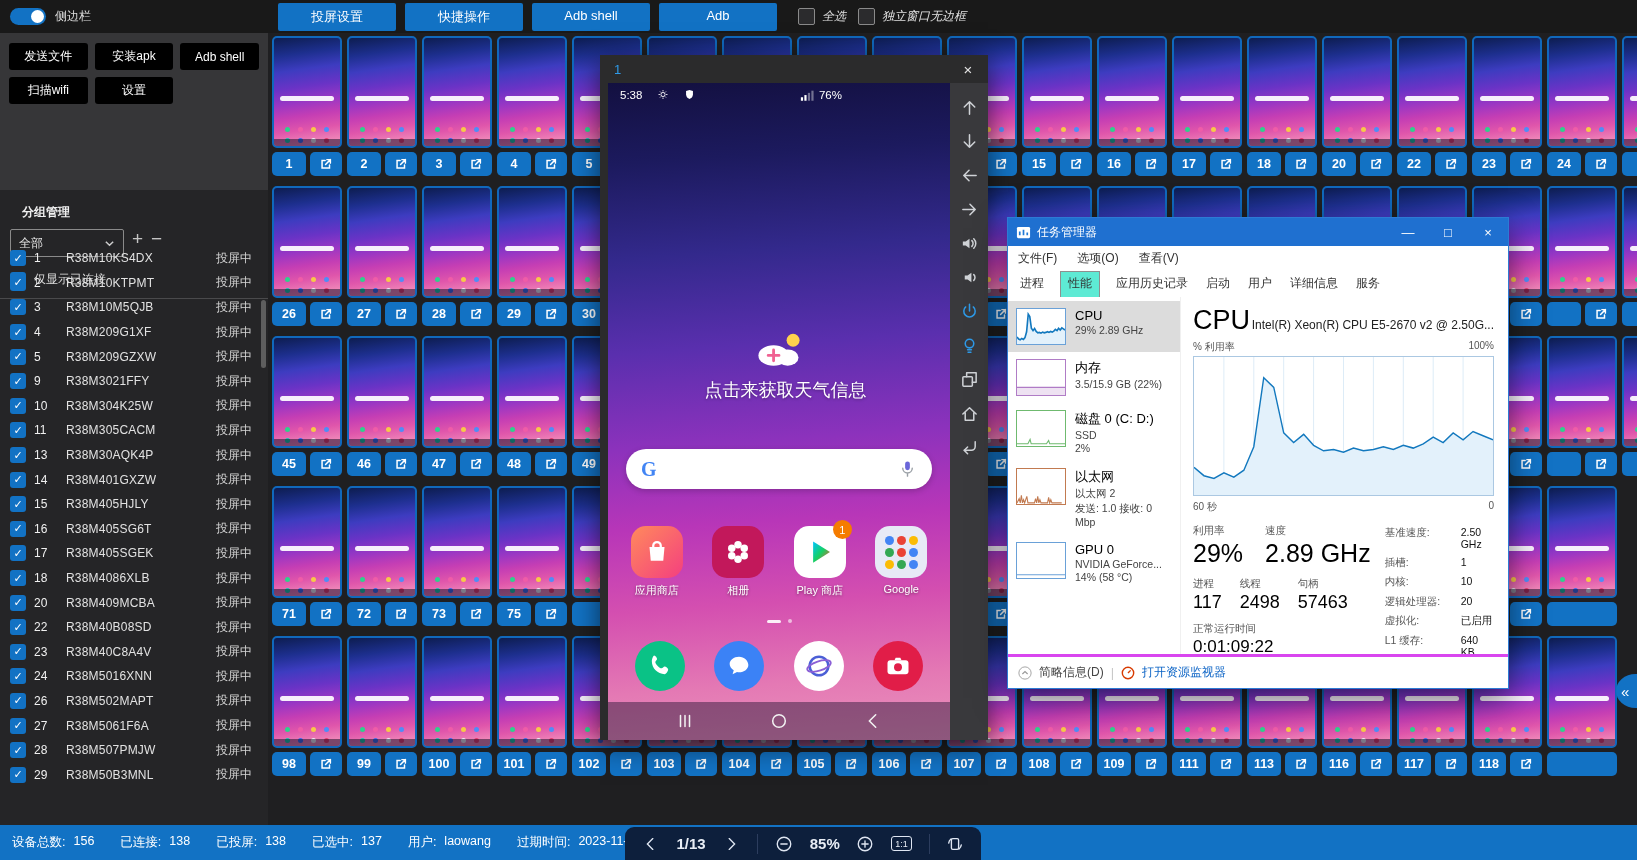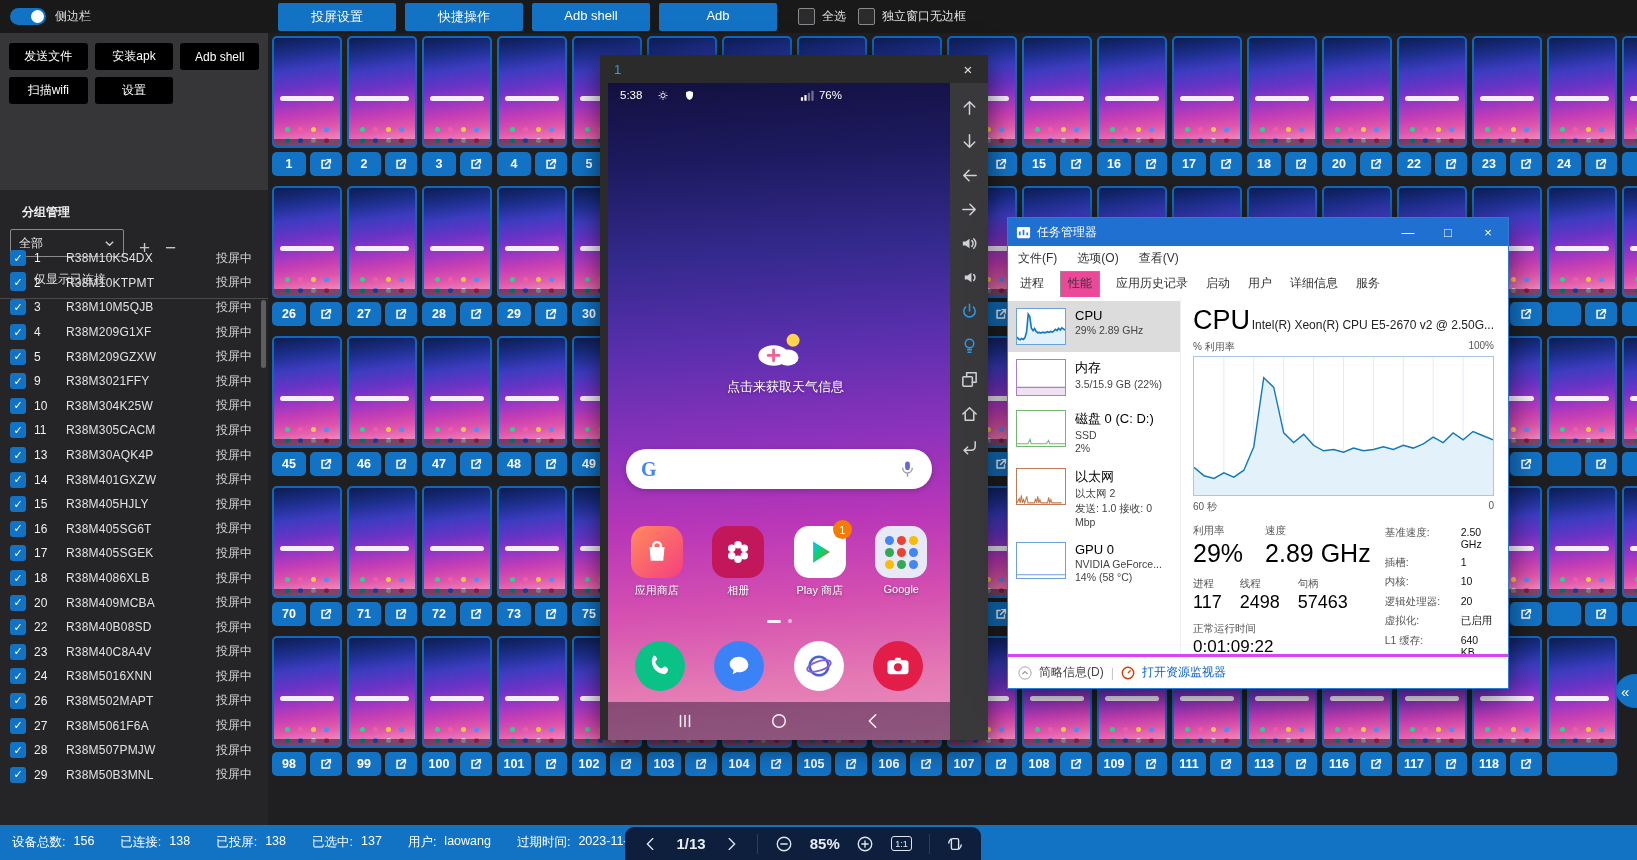--- a/index.html
+++ b/index.html
@@ -12,21 +12,21 @@
   .sb-top{height:33px;background:#191919;display:flex;align-items:center;padding-left:10px;gap:9px;}
   .toggle{width:36px;height:17px;border-radius:9px;background:#1272c4;position:relative;cursor:pointer;}
   .toggle i{position:absolute;right:2px;top:2px;width:13px;height:13px;border-radius:50%;background:#fff;}
   .sb-top-label{font-size:12px;color:#ddd;}
   .sb-panel{background:#363638;padding:10px 9px 14px 9px;}
   .sb-actions{display:grid;grid-template-columns:repeat(3,1fr);gap:7px;}
   .sb-btn{background:#000000;color:#fff;font-size:12px;height:27px;border-radius:3px;
           display:flex;align-items:center;justify-content:center;cursor:pointer;}
   .sb-panel-space{height:72px;}
   .sb-group-title{font-size:12px;font-weight:bold;color:#f0f0f0;padding:14px 22px 8px;}
-  .sb-group-row{display:flex;align-items:flex-end;gap:15px;padding:0 10px;}
+  .sb-group-row{display:flex;align-items:flex-start;gap:8px;padding:0 10px;}
   .sb-select{width:96px;height:26px;border:1px solid #8a8a8a;border-radius:2px;display:flex;
              align-items:center;justify-content:space-between;padding:0 8px;font-size:12px;color:#e5e5e5;cursor:pointer;}
   .sb-select svg{width:11px;height:11px;stroke:#cdcdcd;fill:none;stroke-width:1.6;}
   .sb-plusminus{font-size:19px;color:#c4c4c4;cursor:pointer;line-height:1;}
   .sb-filter{display:flex;align-items:center;gap:8px;padding:14px 10px 10px;}
   .cbx{width:16px;height:16px;border-radius:3px;background:#1272c4;color:#fff;font-size:11px;
        display:flex;align-items:center;justify-content:center;flex:none;}
   .cbx-empty{width:15px;height:15px;border:1px solid #8a8a8a;border-radius:2px;background:#2b2b2d;flex:none;}
   .sb-filter span{font-size:12px;color:#ddd;}
   .sb-divider{border-top:1px solid #4a4a4c;margin:0;}
@@ -36,21 +36,21 @@
   .dev-serial{flex:1;margin-left:6px;font-size:12px;color:#e2e2e2;letter-spacing:.2px;}
   .dev-status{margin-right:16px;font-size:12px;color:#d5d5d5;}
   .sb-scroll{position:absolute;right:2px;top:300px;width:5px;height:68px;border-radius:3px;background:#5e5e5e;}
 
   
   .toolbar{position:absolute;left:268px;top:0;right:0;height:33px;background:#191919;display:flex;
            align-items:center;padding-left:10px;gap:9px;z-index:5;}
   .tb-btn{background:#1272c4;color:#fff;font-size:13px;padding:5px 0;width:118px;text-align:center;
           border-radius:2px;cursor:pointer;}
   .tb-check{display:flex;align-items:center;gap:7px;margin-left:12px;cursor:pointer;}
-  .tb-check span{font-size:12px;color:#e0e0e0;}
+  .tb-check span{font-size:12px;color:#e0e0e0;font-style:italic;}
 
   
   .grid-area{position:absolute;left:268px;top:33px;width:1369px;height:792px;overflow:hidden;z-index:1;}
   .grid-row{position:absolute;left:4px;display:flex;gap:5px;}
   .cell{width:70px;flex:none;}
   .thumb{height:112px;border:2px solid #1068bc;border-radius:5px;box-sizing:border-box;position:relative;overflow:hidden;
          background:linear-gradient(172deg,#0d1d50 0%,#1d2f8e 16%,#3d3cc0 30%,#6a33c6 45%,#9937c4 58%,#c53eb4 70%,#e056ab 82%,#ef86b8 94%);
          cursor:pointer;}
   .thumb .pill{position:absolute;top:54%;left:9%;width:82%;height:5px;border-radius:3px;background:rgba(255,255,255,.92);}
   .thumb .dots{position:absolute;bottom:14px;left:11px;width:5px;height:5px;border-radius:50%;background:#2fd08c;
@@ -67,26 +67,26 @@
   .phone-win{position:absolute;left:600px;top:55px;width:388px;height:685px;background:#2b2b2c;z-index:20;
              box-shadow:0 6px 26px rgba(0,0,0,.6);}
   .pw-title{height:28px;display:flex;align-items:center;}
   .pw-title .pw-name{color:#2e9ae8;font-size:13px;padding-left:14px;flex:1;}
   .pw-close{width:40px;height:28px;display:flex;align-items:center;justify-content:center;color:#e4e4e4;
             font-size:15px;cursor:pointer;}
   .pw-screen{position:absolute;left:8px;top:28px;right:38px;bottom:0;overflow:hidden;
     background:linear-gradient(176deg,#131040 0%,#1c1a5e 12%,#33298c 26%,#5a2fae 40%,#8c32bc 54%,#b836b8 66%,#d44fb0 78%,#e479b4 90%,#ea92bd 100%);}
   .pw-status{position:absolute;top:0;left:0;right:0;height:24px;display:flex;align-items:center;
              padding:0 12px;color:#fff;font-size:11.5px;}
-  .pw-status .left{display:flex;align-items:flex-end;gap:15px;flex:1;}
+  .pw-status .left{display:flex;align-items:flex-start;gap:15px;flex:1;}
   .pw-status .right{display:flex;align-items:center;gap:5px;margin-right:96px;}
   .pw-status svg{height:11px;}
   .weather{position:absolute;top:248px;left:0;right:0;text-align:center;cursor:pointer;}
   .weather svg{width:52px;height:38px;margin:0 auto;display:inline-block;}
-  .weather-hint{margin-top:6px;color:#fff;font-size:13px;text-shadow:0 1px 3px rgba(0,0,0,.35);margin-left:13px;}
+  .weather-hint{margin-top:6px;color:#fff;font-size:18px;text-shadow:0 1px 3px rgba(0,0,0,.35);margin-left:13px;}
   .search-pill{position:absolute;top:366px;left:18px;right:18px;height:40px;background:#fff;border-radius:22px;
                display:flex;align-items:center;padding:0 15px;cursor:pointer;box-shadow:0 2px 6px rgba(0,0,0,.2);}
   .g-logo{font-weight:bold;font-size:20px;color:#4285f4;flex:1;font-family:"Liberation Serif",serif;}
   .mic svg{width:19px;height:22px;}
   .apps-row{position:absolute;top:443px;left:0;right:0;display:flex;justify-content:space-around;padding:0 8px;}
   .app{width:64px;text-align:center;cursor:pointer;}
   .app-icon{width:52px;height:52px;border-radius:15px;margin:0 auto;position:relative;display:flex;
             align-items:center;justify-content:center;}
   .app-icon svg{width:30px;height:30px;}
   .app-label{margin-top:5px;font-size:11px;color:#fff;text-shadow:0 1px 3px rgba(0,0,0,.45);}
@@ -122,21 +122,21 @@
   .tm-win{position:absolute;left:1008px;top:218px;width:500px;height:470px;background:#fff;z-index:30;
           box-shadow:0 0 0 1px #2d7bd4,0 10px 30px rgba(0,0,0,.55);color:#222;}
   .tm-title{height:28px;background:#1f70d0;display:flex;align-items:center;color:#fff;}
   .tm-title svg{width:15px;height:15px;margin:0 6px 0 8px;}
   .tm-title-text{font-size:12px;flex:1;}
   .tm-winbtn{width:40px;height:28px;display:flex;align-items:center;justify-content:center;font-size:13px;cursor:pointer;}
   .tm-menu{height:24px;display:flex;align-items:center;gap:20px;padding-left:10px;background:#fff;}
   .tm-menu span{font-size:12px;color:#333;cursor:pointer;}
   .tm-tabs{height:27px;display:flex;align-items:flex-end;gap:14px;padding-left:10px;background:#fff;}
   .tm-tab{font-size:12px;color:#333;padding:3px 2px 5px;cursor:pointer;}
-  .tm-tab.active{border:1px solid #8f8f8f;border-bottom:none;padding:3px 7px 5px;background:#ec4899;}
+  .tm-tab.active{border:1px solid #8f8f8f;border-bottom:none;padding:3px 7px 5px;background:#5eead4;}
   .tm-body{position:absolute;top:79px;left:0;right:0;bottom:31px;display:flex;background:#fff;}
   .tm-side{width:172px;padding-top:4px;border-right:1px solid #f0f0f0;}
   .tm-item{display:flex;gap:9px;padding:7px 8px;cursor:pointer;align-items:flex-start;}
   .tm-item.selected{background:#dcdcdc;}
   .tm-graph{width:48px;height:35px;border:1px solid #999;background:#fff;flex:none;}
   .tm-graph svg{width:100%;height:100%;}
   .tm-item-name{display:block;font-size:13px;color:#000;}
   .tm-item-line{display:block;font-size:10.5px;color:#444;margin-top:1px;}
   .tm-main{flex:1;padding:8px 14px 0 12px;overflow:hidden;}
   .tm-head{display:flex;align-items:baseline;}
@@ -1272,36 +1272,20 @@
             <i class="dots"></i>
             <i class="tnav"></i>
           </div>
     <div class="cell-bar">
       <span class="cell-num"></span>
 
     </div>
   </div>
       </div>
       <div class="grid-row" style="top: 453px;">
-        <div class="cell">
-    <div class="thumb">
-            <i class="pill"></i>
-            <i class="dots"></i>
-            <i class="tnav"></i>
-          </div>
-    <div class="cell-bar">
-      <span class="cell-num">70</span>
-      <span class="cell-link">
-        <svg viewBox="0 0 16 16">
-                <path d="M7 4H3.5v8.5H12V9"></path>
-                <path d="M9 3h4v4M13 3 7.5 8.5"></path>
-              </svg>
-      </span>
-    </div>
-  </div>
         <div class="cell">
     <div class="thumb">
             <i class="pill"></i>
             <i class="dots"></i>
             <i class="tnav"></i>
           </div>
     <div class="cell-bar">
       <span class="cell-num">71</span>
       <span class="cell-link">
         <svg viewBox="0 0 16 16">

